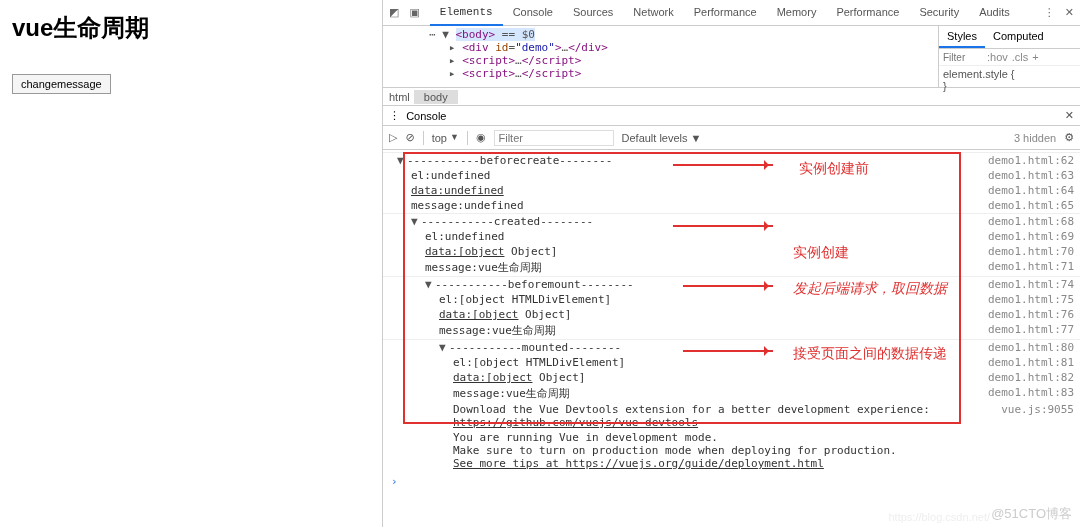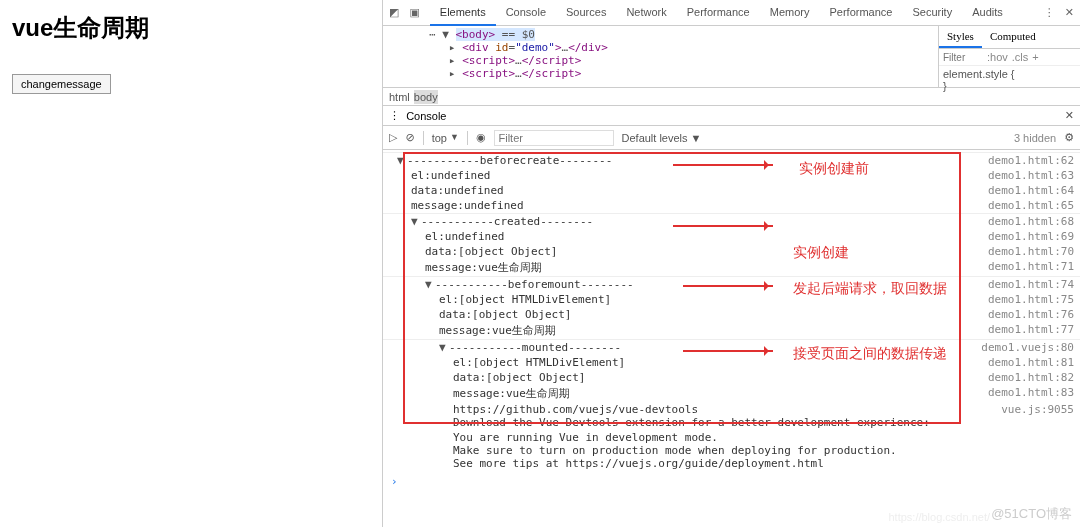--- a/index.html
+++ b/index.html
@@ -9,43 +9,43 @@
     .page-left { position: absolute; left: 0; top: 0; width: 382px; padding: 12px; }
     .page-title { font-size: 24px; font-weight: bold; margin-bottom: 30px; }
     .change-btn { border: 1px solid #999; padding: 3px 8px; font-size: 11px; background: #f5f5f5; cursor: pointer; }
 
     
     .devtools { position: absolute; left: 382px; top: 0; right: 0; bottom: 0; border-left: 1px solid #ccc; font-family: "Segoe UI", Arial; font-size: 11px; display: flex; flex-direction: column; }
     .dt-top { display: flex; align-items: center; border-bottom: 1px solid #ccc; height: 26px; padding: 0 6px; gap: 10px; }
     .dt-top .icon { color: #666; cursor: pointer; }
     .dt-tabs { display: flex; gap: 0; flex: 1; }
     .dt-tab { padding: 6px 10px; cursor: pointer; color: #555; }
-    .dt-tab.active { border-bottom: 2px solid #1a73e8; color: #333; }
+    .dt-tab.active { border-bottom: 2px solid #1a73e8; color: #333; font-family: Liberation Mono, monospace; }
     .dt-right-icons { display: flex; gap: 10px; color: #666; }
 
     
     .dt-second { display: flex; height: 62px; border-bottom: 1px solid #ccc; }
     .el-src { flex: 1; font-family: Consolas, monospace; font-size: 11px; padding: 2px 6px; color: #555; overflow: hidden; margin-left: 40px; }
     .el-src .tag { color: #881280; }
     .el-src .attr { color: #994500; }
     .el-src .str { color: #1a1aa6; }
     .el-src .line { white-space: nowrap; }
     .el-src .sel { background: #d4e7ff; }
     .styles-pane { width: 142px; border-left: 1px solid #ccc; font-size: 11px; }
     .styles-tabs { display: flex; border-bottom: 1px solid #ccc; }
-    .styles-tab { padding: 4px 8px; cursor: pointer; font-family: Liberation Serif, serif; }
+    .styles-tab { padding: 4px 8px; cursor: pointer; }
     .styles-tab.active { border-bottom: 2px solid #1a73e8; }
     .styles-filter { display: flex; align-items: center; gap: 4px; padding: 2px 4px; border-bottom: 1px solid #eee; color: #888; }
     .styles-filter input { border: none; width: 40px; font-size: 10px; }
     .styles-body { font-family: Liberation Sans, sans-serif; padding: 2px 4px; color: #555; }
 
     
     .breadcrumb { height: 18px; border-bottom: 1px solid #ccc; display: flex; align-items: center; padding: 0 6px; font-size: 11px; gap: 4px; }
     .bc-item { color: #555; cursor: pointer; }
-    .bc-item.active { background: #ddd; padding: 1px 0; }
+    .bc-item.active { background: #ddd; padding: 1px 10px; }
 
     
     .con-head { height: 20px; border-bottom: 1px solid #ccc; display: flex; align-items: center; padding: 0 6px; }
     .con-head .lbl { flex: 1; }
     .con-head .x { cursor: pointer; color: #555; }
     .con-toolbar { height: 24px; border-bottom: 1px solid #ccc; display: flex; align-items: center; padding: 0 6px; gap: 8px; color: #555; }
     .con-toolbar .sep { border-left: 1px solid #ccc; height: 14px; }
     .con-toolbar .ctx { display: flex; align-items: center; gap: 3px; }
     .con-toolbar input.filter { border: 1px solid #ddd; padding: 1px 4px; width: 120px; font-size: 11px; }
     .con-toolbar .spacer { flex: 1; }
@@ -55,21 +55,21 @@
     
     .con-body { flex: 1; position: relative; font-family: Consolas, monospace; font-size: 11px; overflow: hidden; }
     .red-box { position: absolute; left: 20px; top: 2px; width: 558px; height: 272px; border: 2px solid #e03030; pointer-events: none; z-index: 5; }
     .con-rows { padding: 2px 0; }
     .con-row { display: flex; padding: 1px 6px; min-height: 15px; }
     .con-row.grp { border-top: 1px solid #eee; }
     .con-left { flex: 1; display: flex; align-items: flex-start; }
     .tree-pad { display: inline-block; }
     .caret { color: #555; width: 10px; display: inline-block; }
     .con-text { color: #333; }
-    .ul-link { color: #333; }
+    .ul-link { text-decoration: underline; color: #333; }
     .con-src { color: #888; cursor: pointer; white-space: nowrap; padding-left: 8px; }
     .con-prompt { color: #1a73e8; padding: 2px 8px; }
 
     
     .arrow { position: absolute; height: 2px; background: #e03030; z-index: 6; }
     .arrow::after { content: ''; position: absolute; right: -1px; top: -4px; border: 5px solid transparent; border-left-color: #e03030; }
     .anno { position: absolute; color: #e03030; font-family: "Microsoft YaHei", sans-serif; font-size: 14px; z-index: 6; }
 
     .watermark { position: absolute; right: 8px; bottom: 4px; color: #ccc; font-size: 13px; }
     .watermark2 { position: absolute; right: 90px; bottom: 4px; color: #eee; font-size: 11px; }
@@ -246,21 +246,21 @@
             <span class="con-text">message:vue生命周期</span>
           </div>
           <div class="con-src">demo1.html:77</div>
         </div>
         <div class="con-row grp">
           <div class="con-left">
             <span class="tree-pad" style="width: 50px;"></span>
             <span class="caret">▼</span>
             <span class="con-text">-----------mounted--------</span>
           </div>
-          <div class="con-src">demo1.vuejs:80</div>
+          <div class="con-src">demo1.html:80</div>
         </div>
         <div class="con-row">
           <div class="con-left">
             <span class="tree-pad" style="width: 64px;"></span>
             <span class="con-text">el:[object HTMLDivElement]</span>
           </div>
           <div class="con-src">demo1.html:81</div>
         </div>
         <div class="con-row">
           <div class="con-left">
@@ -273,22 +273,22 @@
           <div class="con-left">
             <span class="tree-pad" style="width: 64px;"></span>
             <span class="con-text">message:vue生命周期</span>
           </div>
           <div class="con-src">demo1.html:83</div>
         </div>
         <div class="con-row">
           <div class="con-left">
             <span class="tree-pad" style="width: 64px;"></span>
             <div>
+              <div class="con-text">Download the Vue Devtools extension for a better development experience:</div>
               <div class="con-text"><span class="ul-link">https://github.com/vuejs/vue-devtools</span></div>
-              <div class="con-text">Download the Vue Devtools extension for a better development experience:</div>
             </div>
           </div>
           <div class="con-src">vue.js:9055</div>
         </div>
         <div class="con-row">
           <div class="con-left">
             <span class="tree-pad" style="width: 64px;"></span>
             <div>
               <div class="con-text">You are running Vue in development mode.</div>
               <div class="con-text">Make sure to turn on production mode when deploying for production.</div>
@@ -297,21 +297,21 @@
           </div>
         </div>
       </div>
     <div class="con-prompt">›</div>
     <div id="annos">
         <div class="arrow" style="top: 14px; left: 290px; width: 100px;"></div>
         <div class="anno" style="top: 10px; left: 410px; margin-left: 6px;">实例创建前</div>
         <div class="arrow" style="top: 75px; left: 290px; width: 100px;"></div>
         <div class="anno" style="top: 70px; left: 410px; margin-top: 24px;">实例创建</div>
         <div class="arrow" style="top: 135px; left: 300px; width: 90px;"></div>
-        <div class="anno" style="top: 130px; left: 410px;">发起后端请求，取回数据</div>
+        <div class="anno" style="top: 130px; left: 410px; font-style: italic;">发起后端请求，取回数据</div>
         <div class="arrow" style="top: 200px; left: 300px; width: 90px;"></div>
         <div class="anno" style="top: 195px; left: 410px;">接受页面之间的数据传递</div>
       </div>
   </div>
 </div>
 
 <div class="watermark2">https://blog.csdn.net/</div>
 <div class="watermark">@51CTO博客</div>
 
 </body></html>

